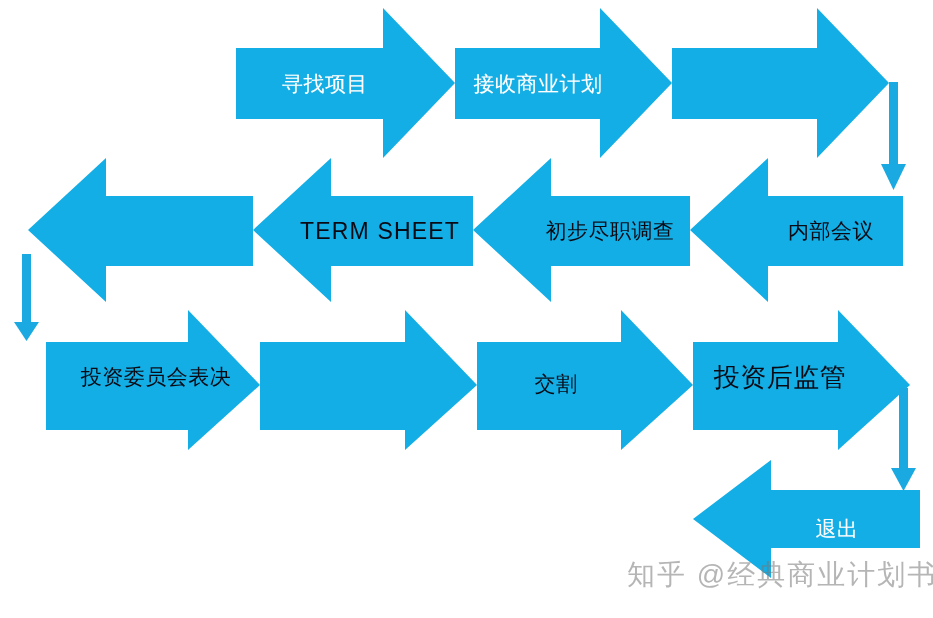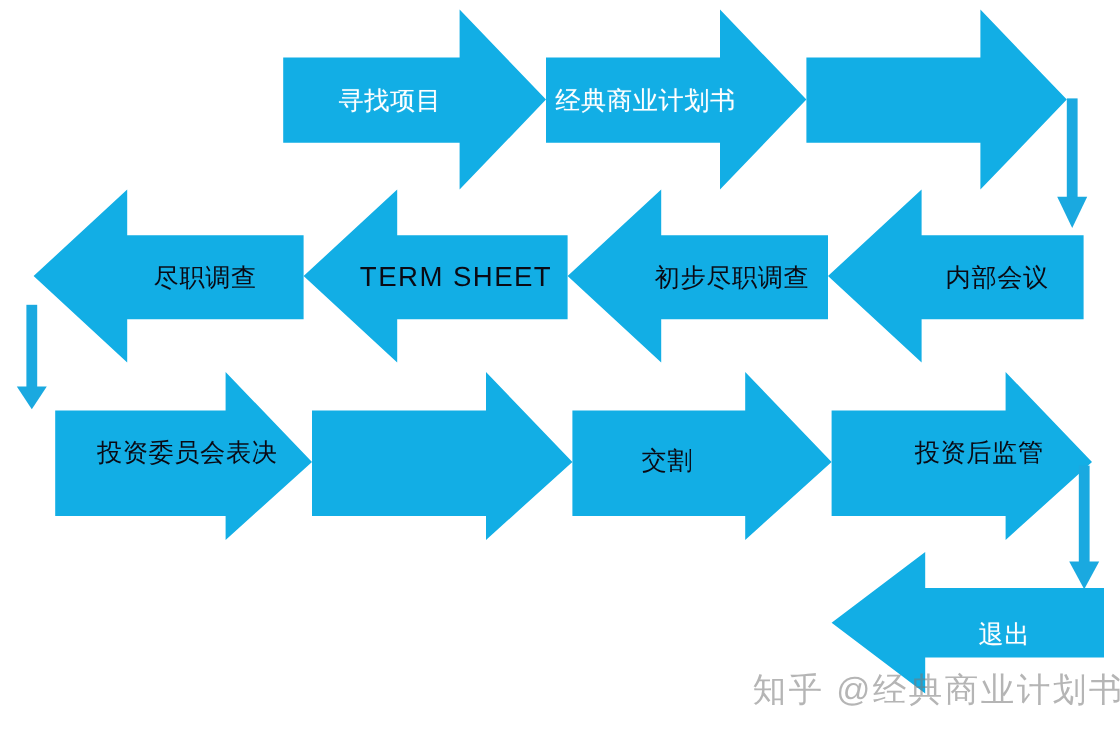--- a/index.html
+++ b/index.html
@@ -91,28 +91,27 @@
     <g>
       <rect x="899" y="388" width="9" height="86" fill="#1AA9E0"></rect>
       <polygon points="891,468 916,468 903.5,491" fill="#1AA9E0"></polygon>
     </g>
 
     <polygon fill="#12AEE5" points="693,519 771,460 771,490 920,490 920,548 771,548 771,578"></polygon>
 
   </svg>
 
   <div class="arrow-label label-light" style="left:325px; top:84px; font-size:21px;">寻找项目</div>
-  <div class="arrow-label label-light" style="left:538px; top:84px; font-size:21px;">经典商业计划书</div>
+  <div class="arrow-label label-light" style="left:538px; top:84px; font-size:21px;">接收商业计划</div>
 
   <div class="arrow-label label-dark" style="left:610px; top:231px; font-size:21px;">初步尽职调查</div>
   <div class="arrow-label label-dark" style="left:831px; top:231px; font-size:21px;">内部会议</div>
   <div class="arrow-label label-dark label-latin" style="left:380px; top:231px; font-size:23px;">TERM SHEET</div>
-  <div class="arrow-label label-dark" style="left:171px; top:231px; font-size:21px;">尽职调查</div>
 
   <div class="arrow-label label-dark" style="left:156px; top:377px; font-size:21px;">投资委员会表决</div>
   <div class="arrow-label label-dark" style="left:556px; top:384px; font-size:21px;">交割</div>
-  <div class="arrow-label label-dark" style="left:816px; top:377px; font-size:21px;">投资后监管</div>
+  <div class="arrow-label label-dark" style="left:780px; top:377px; font-size:26px;">投资后监管</div>
 
   <div class="arrow-label label-light" style="left:837px; top:529px; font-size:21px;">退出</div>
 
   <div class="watermark">知乎 @经典商业计划书</div>
 
 </div>
 
 </body></html>

